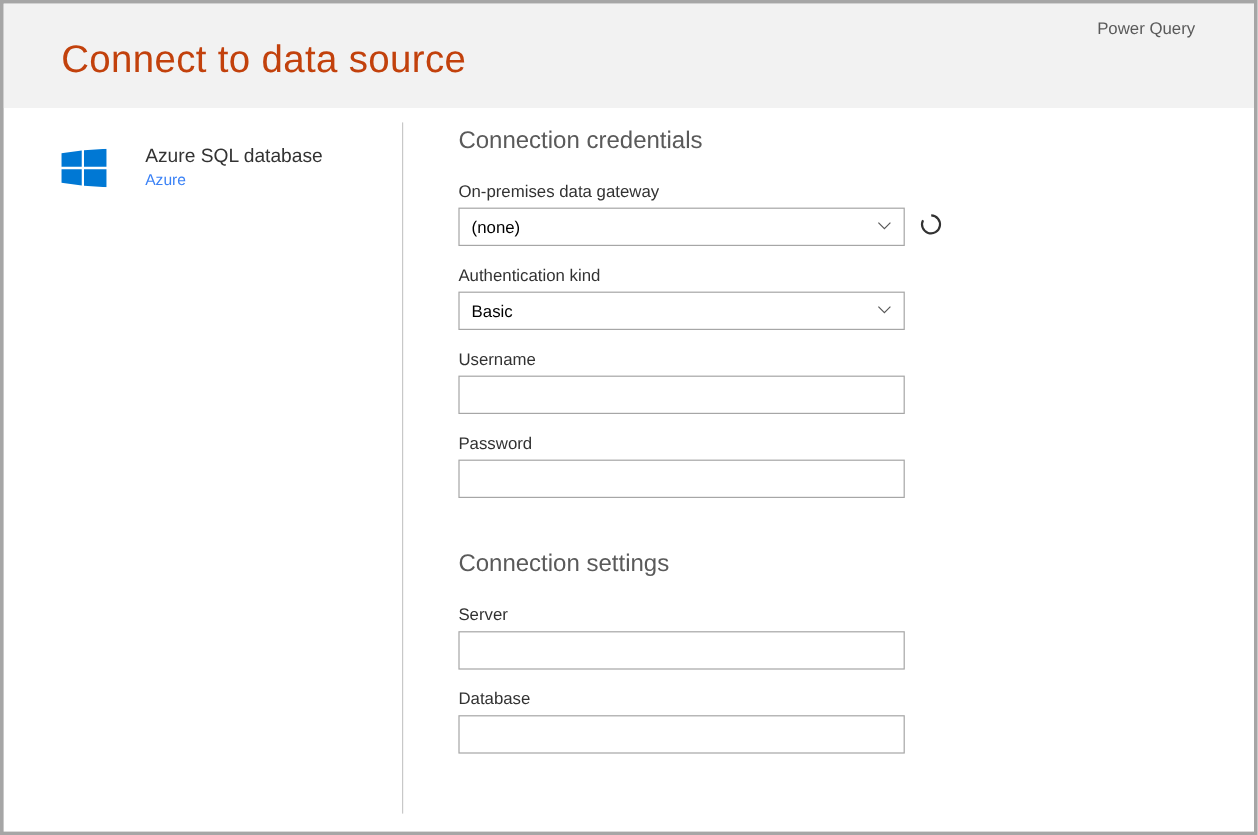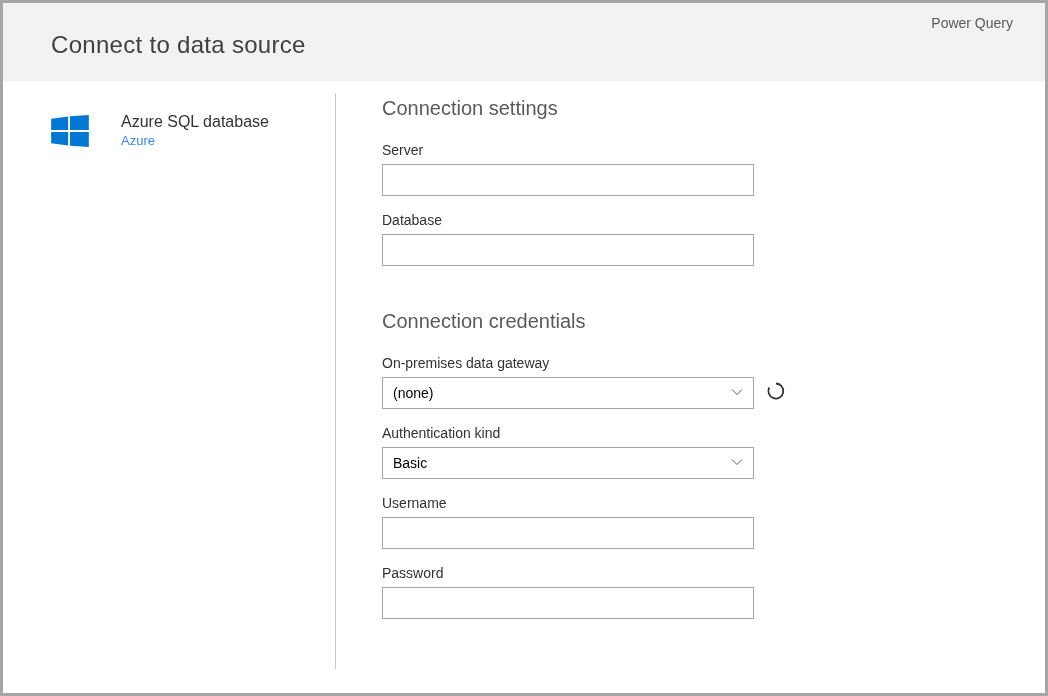--- a/index.html
+++ b/index.html
@@ -14,29 +14,29 @@
       height: 696px;
       overflow: hidden;
       border: 3px solid #a6a6a6;
     }
     .header {
       background: #f2f2f2;
       padding: 28px 48px 22px 48px;
       position: relative;
     }
     .page-title {
-      font-size: 24px;
+      font-size: 32px;
       font-weight: 300;
-      color: #404040;
+      color: #c2410c;
       letter-spacing: 0.3px;
     }
     .app-label {
       position: absolute;
       top: 12px;
-      right: 32px;
+      right: 49px;
       font-size: 14px;
       color: #5a5a5a;
     }
     .content {
       display: flex;
       padding: 0;
       height: calc(100% - 90px);
     }
     .sidebar {
       width: 333px;
@@ -143,34 +143,20 @@
         </svg>
       </div>
       <div class="source-text">
         <div class="source-name">Azure SQL database</div>
         <div class="source-category">Azure</div>
       </div>
     </div>
   </aside>
 
   <main class="main">
-
-    <div class="section-block">
-      <div class="section-title">Connection settings</div>
-
-      <div class="field">
-        <label class="field-label">Server</label>
-        <input type="text" class="text-input" value="" style="">
-      </div>
-
-      <div class="field">
-        <label class="field-label">Database</label>
-        <input type="text" class="text-input" value="" style="">
-      </div>
-    </div>
 
     <div class="section-block">
       <div class="section-title">Connection credentials</div>
 
       <div class="field">
         <label class="field-label">On-premises data gateway</label>
         <div class="dropdown-row">
           <div class="dropdown">
             <span>(none)</span>
             <span class="chevron">
@@ -203,14 +189,28 @@
         <label class="field-label">Username</label>
         <input type="text" class="text-input" value="" style="">
       </div>
 
       <div class="field">
         <label class="field-label">Password</label>
         <input type="password" class="text-input" value="" style="">
       </div>
     </div>
 
+    <div class="section-block">
+      <div class="section-title">Connection settings</div>
+
+      <div class="field">
+        <label class="field-label">Server</label>
+        <input type="text" class="text-input" value="" style="">
+      </div>
+
+      <div class="field">
+        <label class="field-label">Database</label>
+        <input type="text" class="text-input" value="" style="">
+      </div>
+    </div>
+
   </main>
 </div>
 
 </body></html>

